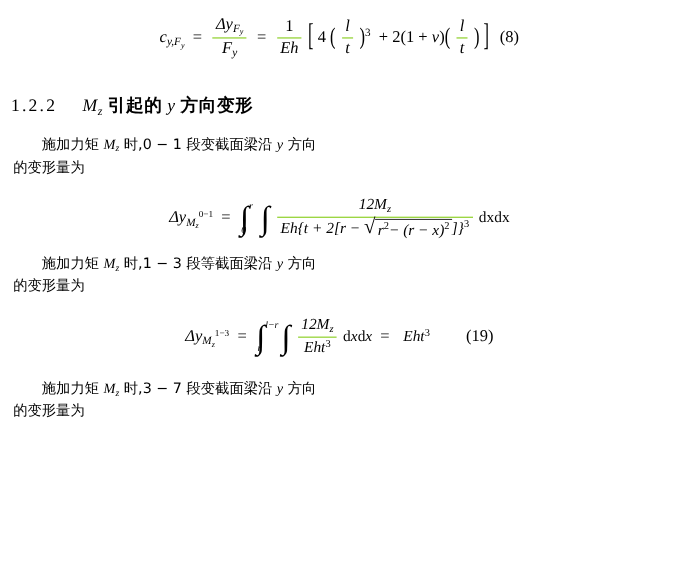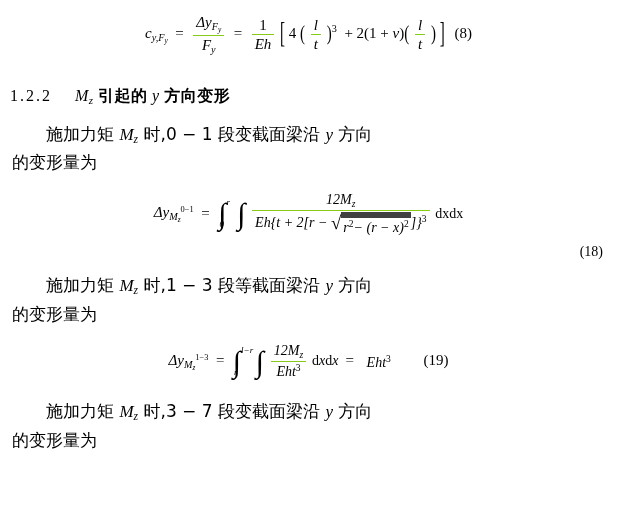--- a/index.html
+++ b/index.html
@@ -80,21 +80,21 @@
   .sqrt > .rad {
     display: inline-block;
     vertical-align: middle;
     font-size: 1.35em;
     line-height: 1;
     transform: translateY(-1px);
   }
   .sqrt > .rbody {
     display: inline-block;
     vertical-align: middle;
-    border-top: 6px solid #404040;
+    border-top: 1px solid #404040;
     padding: 1px 2px 0 2px;
   }
 
   
   .big   { display: inline-block; transform: scaleY(1.45); font-size: 1em; }
   .bigger{ display: inline-block; transform: scaleY(1.9);  font-size: 1em; }
 
   
   .eq-block {
     position: relative;
@@ -117,21 +117,21 @@
     font-family: "Liberation Serif", serif;
     letter-spacing: 2px;
   }
   .heading .cn {
     font-family: "DejaVu Sans", sans-serif;
     font-weight: bold;
     font-size: 16px;
   }
 
   .para {
-    font-size: 17px;
+    font-size: 13px;
     line-height: 1.55;
     padding: 0 14px 0 12px;
     font-family: "DejaVu Sans", sans-serif;
     text-align: justify;
   }
   .para .m {
     font-family: "Liberation Serif", serif;
   }
   .para .indent { display: inline-block; width: 2em; }
 </style>
@@ -204,21 +204,20 @@
         <span class="it">Eh{t + 2[r −</span>
         <span class="sqrt">
           <span class="rad">√</span><span class="rbody it"><span>r</span><sup class="up">2</sup><span>− (r − x)</span><sup class="up">2</sup></span>
         </span><span class="it">]}</span><sup class="up">3</sup>
       </span>
     </span>
     <span class="up it" style="font-size:14px;">
       <span style="font-style:normal">d</span><span>x</span><span style="font-style:normal">d</span><span>x</span>
     </span>
   </div>
-  <div class="eq-tag-line math" style="margin-top:8px;">(18)</div>
 
   <div class="para" style="margin-top:12px;">
     <span class="indent"></span><span>施加力矩</span>
     <span class="m it"><span>M</span><sub><span>z</span></sub></span>
     <span>时,1 − 3 段等截面梁沿</span>
     <span class="m it">y</span>
     <span>方向</span><br>
     <span>的变形量为</span>
   </div>
 

